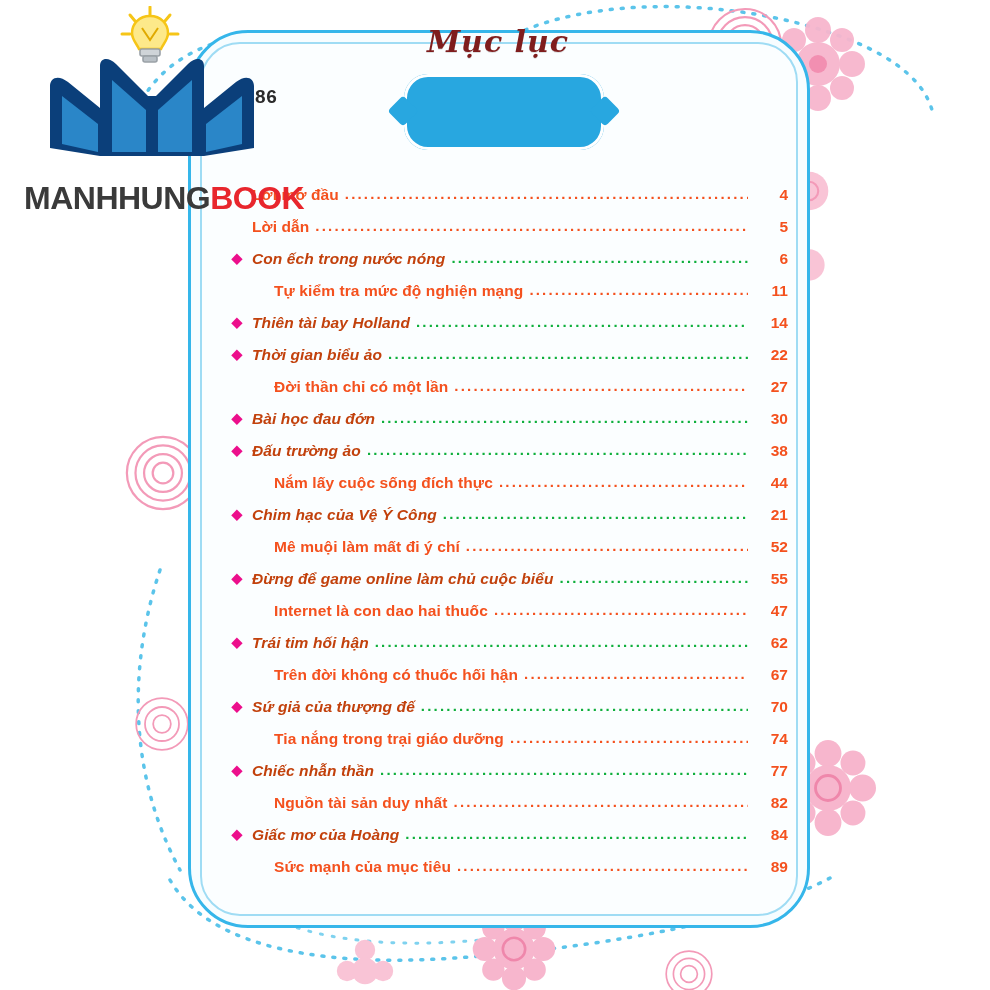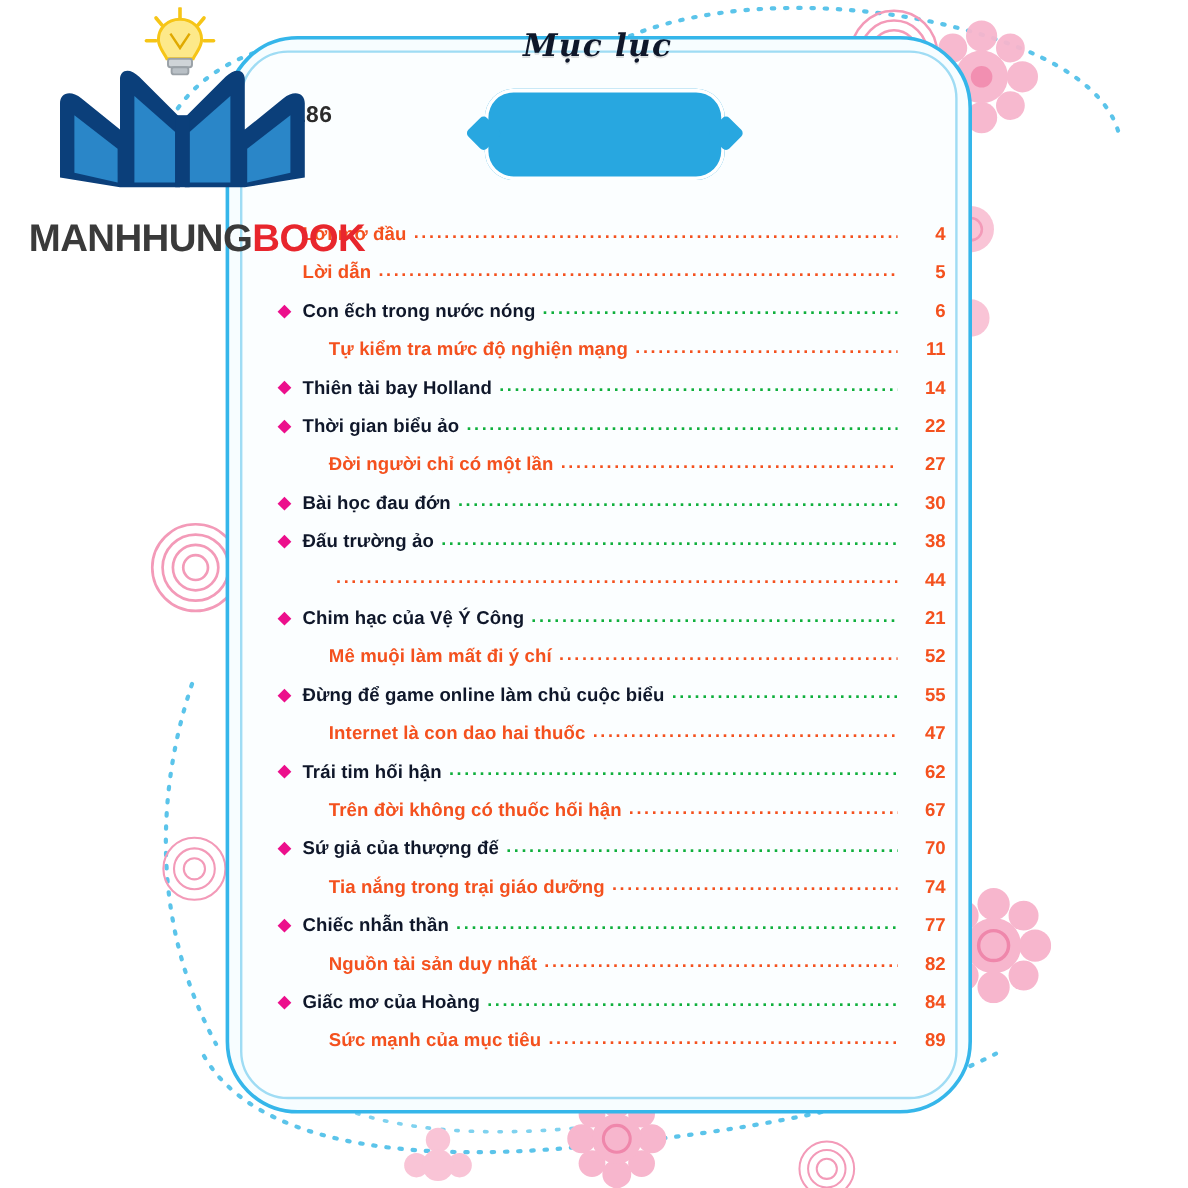--- a/index.html
+++ b/index.html
@@ -126,22 +126,22 @@
     height: 22px;
     background: #28a7e0;
     border-radius: 4px;
     transform: rotate(45deg);
   }
   #title-text {
     position: absolute;
     left: 0; right: 0;
     top: 16px;
     text-align: center;
-    color: #0f172a;
-    font-size: 26px;
+    color: #7f1d1d;
+    font-size: 30px;
     font-style: italic;
     font-weight: bold;
     font-family: "DejaVu Serif", serif;
     letter-spacing: 1px;
     z-index: 26;
     text-shadow: 0 1px 0 rgba(0,0,0,0.12);
   }
 
   
   #toc {
@@ -195,21 +195,21 @@
     letter-spacing: 2.2px;
     font-size: 15px;
   }
   .toc-page {
     flex: 0 0 auto;
     width: 34px;
     text-align: right;
     color: #f4511e;
   }
 
-  .c-green  { color: #0f172a; }
+  .c-green  { color: #c2410c; font-style: italic; }
   .c-orange { color: #f4511e; }
 
   .toc-row.lvl1 .toc-dots::before { color: #0faf3c; }
   .toc-row.lvl2 .toc-dots::before { color: #f4511e; }
   .toc-row.plain .toc-dots::before { color: #f4511e; }
 </style>
 </head>
 <body>
 
 <div style="position:absolute;inset:0;">
@@ -381,38 +381,39 @@
         <span class="toc-page">14</span>
       </div>
       <div class="toc-row lvl1">
         <span class="bullet">◆</span>
         <span class="toc-label c-green">Thời gian biểu ảo</span>
         <span class="toc-dots"></span>
         <span class="toc-page">22</span>
       </div>
       <div class="toc-row lvl2">
         <span class="bullet empty"></span>
-        <span class="toc-label c-orange">Đời người chỉ có một lần</span>
+        <span class="toc-label c-orange">Đời thần chỉ có một lần</span>
         <span class="toc-dots"></span>
         <span class="toc-page">27</span>
       </div>
       <div class="toc-row lvl1">
         <span class="bullet">◆</span>
         <span class="toc-label c-green">Bài học đau đớn</span>
         <span class="toc-dots"></span>
         <span class="toc-page">30</span>
       </div>
       <div class="toc-row lvl1">
         <span class="bullet">◆</span>
         <span class="toc-label c-green">Đấu trường ảo</span>
         <span class="toc-dots"></span>
         <span class="toc-page">38</span>
       </div>
       <div class="toc-row lvl2">
         <span class="bullet empty"></span>
+        <span class="toc-label c-orange">Nắm lấy cuộc sống đích thực</span>
         <span class="toc-dots"></span>
         <span class="toc-page">44</span>
       </div>
       <div class="toc-row lvl1">
         <span class="bullet">◆</span>
         <span class="toc-label c-green">Chim hạc của Vệ Ý Công</span>
         <span class="toc-dots"></span>
         <span class="toc-page">21</span>
       </div>
       <div class="toc-row lvl2">

